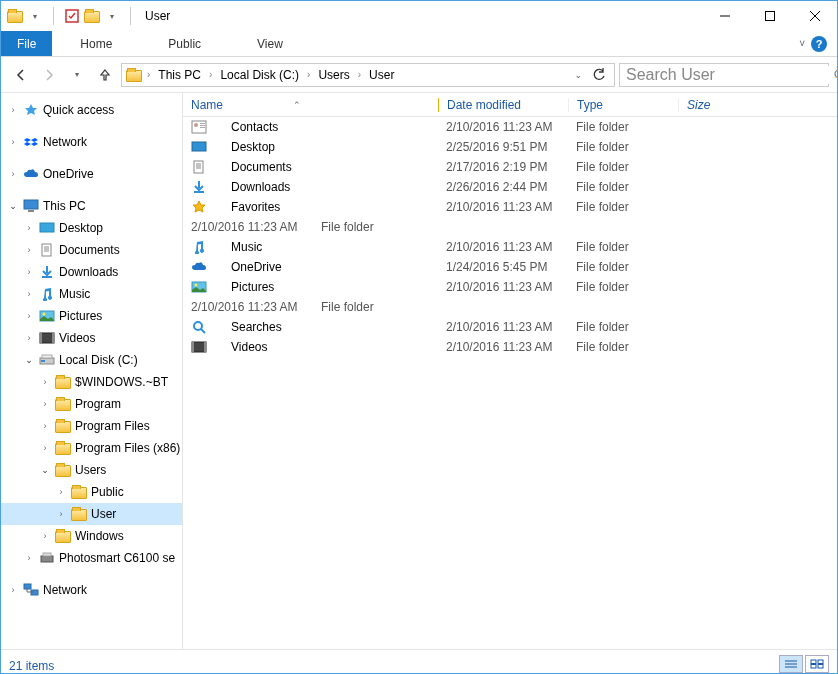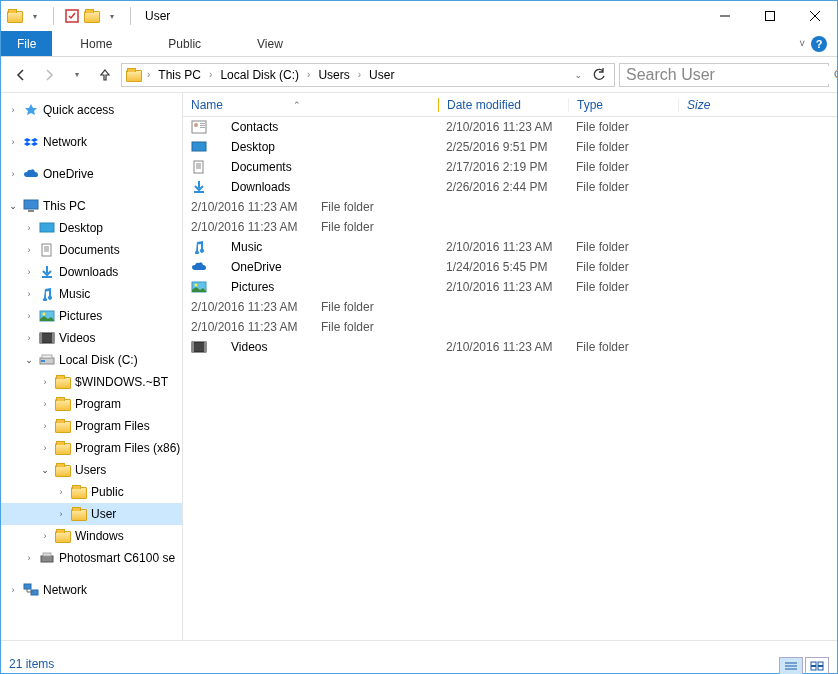--- a/index.html
+++ b/index.html
@@ -47,21 +47,21 @@
   .col.date { width:130px; border-left:1px solid #eab308;text-align:center; }
   .col.type { width:110px; border-left:1px solid #eee; }
   .col.size { flex:1; border-left:1px solid #eee;font-style:italic; }
   .sortarrow { margin:0 auto; color:#666; font-size:9px;}
   .filerows { flex:1; overflow:auto; }
   .row { height:20px; display:flex; align-items:center; }
   .row .cname { width:255px; padding-left:8px; display:flex; align-items:center; gap:24px; }
   .row .cdate { width:130px; padding-left:8px; color:#555; }
   .row .ctype { width:110px; padding-left:8px; color:#555; }
   
-  .status { height:24px; border-top:1px solid #e5e5e5; display:flex; align-items:flex-start; padding:16px 8px; color:#1a5aa8; }
+  .status { height:24px; border-top:1px solid #e5e5e5; display:flex; align-items:flex-end; padding:0 8px; color:#1a5aa8; }
   .status .spacer { flex:1; }
   .viewbtn { width:24px; height:18px; border:1px solid #aac; margin-left:2px; display:flex; align-items:center; justify-content:center; font-size:10px; color:#1a5aa8;}
   .viewbtn.active { background:#cce4f7; }
   
   .ic { width:16px; height:16px; display:inline-flex; align-items:center; justify-content:center; font-size:12px;}
   .ic-folder { background:linear-gradient(#ffe9a6,#f5c23d); border:1px solid #d9a31a; border-radius:1px; width:16px; height:12px; position:relative; top:1px;}
   .ic-folder::before{content:""; position:absolute; top:-3px; left:0; width:7px; height:3px; background:#f5c23d; border:1px solid #d9a31a; border-bottom:0; border-radius:1px 1px 0 0;}
   
   svg { display:block; }
 </style>
@@ -426,20 +426,28 @@
                 <svg width="14" height="14">
                   <path d="M7 1 L7 8 M3 6 L7 10 L11 6 M2 12 L12 12" stroke="#2f8fd8" stroke-width="2" fill="none"></path>
                 </svg>
               </span>
               <span>Downloads</span>
             </div>
             <div class="cdate">2/26/2016 2:44 PM</div>
             <div class="ctype">File folder</div>
           </div>
           <div class="row">
+            <div class="cname">
+              <span class="ic">
+                <svg width="14" height="14">
+                  <path d="M7 1 L9 5 L13 5 L10 8 L11 12 L7 10 L3 12 L4 8 L1 5 L5 5 Z" fill="#f7b917" stroke="#d89900"></path>
+                </svg>
+              </span>
+              <span>Favorites</span>
+            </div>
             <div class="cdate">2/10/2016 11:23 AM</div>
             <div class="ctype">File folder</div>
           </div>
           <div class="row">
             <div class="cdate">2/10/2016 11:23 AM</div>
             <div class="ctype">File folder</div>
           </div>
           <div class="row">
             <div class="cname">
               <span class="ic">
@@ -476,20 +484,29 @@
               <span>Pictures</span>
             </div>
             <div class="cdate">2/10/2016 11:23 AM</div>
             <div class="ctype">File folder</div>
           </div>
           <div class="row">
             <div class="cdate">2/10/2016 11:23 AM</div>
             <div class="ctype">File folder</div>
           </div>
           <div class="row">
+            <div class="cname">
+              <span class="ic">
+                <svg width="14" height="14">
+                  <circle cx="6" cy="6" r="4" fill="none" stroke="#2f8fd8" stroke-width="2"></circle>
+                  <line x1="9" y1="9" x2="13" y2="13" stroke="#2f8fd8" stroke-width="2"></line>
+                </svg>
+              </span>
+              <span>Searches</span>
+            </div>
             <div class="cdate">2/10/2016 11:23 AM</div>
             <div class="ctype">File folder</div>
           </div>
           <div class="row">
             <div class="cname">
               <span class="ic">
                 <svg width="16" height="12">
                   <rect x="1" y="1" width="14" height="10" fill="#444" stroke="#222"></rect>
                   <rect x="1" y="1" width="2" height="10" fill="#888"></rect>
                   <rect x="13" y="1" width="2" height="10" fill="#888"></rect>

